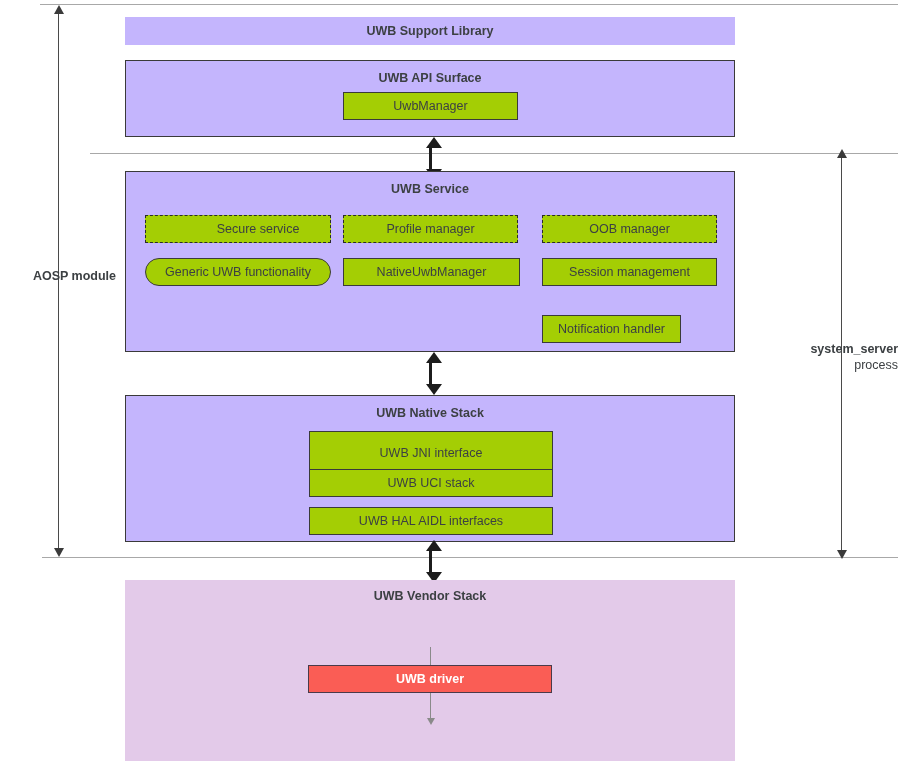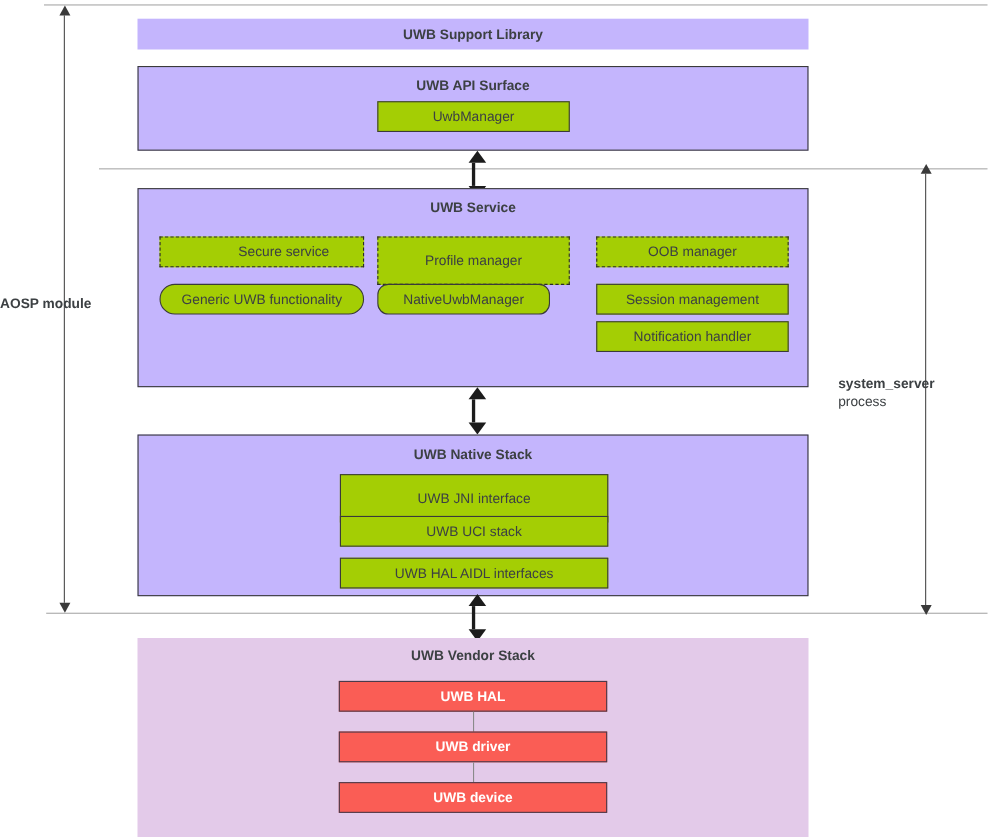--- a/index.html
+++ b/index.html
@@ -44,21 +44,21 @@
     top: -9px;
     border-bottom: 9px solid #3a3a3a;
   }
   .span-arrow .head.down {
     bottom: -9px;
     border-top: 9px solid #3a3a3a;
   }
 
   .span-label {
     position: absolute;
-    text-align: left;
+    text-align: right;
     line-height: 1.25;
     color: #3c4043;
   }
   .span-label .strong {
     font-weight: bold;
     font-size: 12.5px;
     display: block;
   }
   .span-label .light {
     font-weight: normal;
@@ -192,28 +192,28 @@
 
   <div class="conn thick" style="left:429px; top:148px; height:21px;">
     <div class="ah up"></div>
     <div class="ah down"></div>
   </div>
 
   <div class="block cyan bordered" style="left:125px; top:171px; width:610px; height:181px;">
     <div class="block-title" style="top:10px;">UWB Service</div>
 
     <div class="node green dashed" style="left:19px; top:43px; width:186px; height:28px;padding-left:40px;">Secure service</div>
-    <div class="node green dashed" style="left:217px; top:43px; width:175px; height:44px;text-align:right;">Profile manager</div>
+    <div class="node green dashed" style="left:217px; top:43px; width:175px; height:28px;text-align:right;">Profile manager</div>
     <div class="node green dashed" style="left:416px; top:43px; width:175px; height:28px;">OOB manager</div>
 
     <div class="node green" style="left:19px; top:86px; width:186px; height:28px;border-radius:14px;">Generic UWB functionality</div>
-    <div class="node green" style="left:217px; top:86px; width:157px; height:28px;border-radius:10px;">NativeUwbManager</div>
+    <div class="node green" style="left:217px; top:86px; width:177px; height:28px;">NativeUwbManager</div>
     <div class="node green" style="left:416px; top:86px; width:175px; height:28px;">Session management</div>
 
-    <div class="node green" style="left:416px; top:120px; width:175px; height:28px;">Notification handler</div>
+    <div class="node green" style="left:416px; top:143px; width:139px; height:28px;">Notification handler</div>
   </div>
 
   <div class="conn thick" style="left:429px; top:363px; height:21px;">
     <div class="ah up"></div>
     <div class="ah down"></div>
   </div>
 
   <div class="block cyan bordered" style="left:125px; top:395px; width:610px; height:147px;">
     <div class="block-title" style="top:10px;">UWB Native Stack</div>
 
@@ -223,26 +223,24 @@
   </div>
 
   <div class="conn thick" style="left:429px; top:551px; height:21px;">
     <div class="ah up"></div>
     <div class="ah down"></div>
   </div>
 
   <div class="block purple" style="left:125px; top:580px; width:610px; height:181px;padding-left:28px;">
     <div class="block-title" style="top:9px;">UWB Vendor Stack</div>
 
-    <div class="node red" style="left:183px; top:39px; width:244px; height:28px;">UWB HAL</div>
     <div class="conn thin" style="left:305px; top:67px; height:25px;">
       <div class="ah down"></div>
     </div>
 
     <div class="node red" style="left:183px; top:85px; width:244px; height:28px;">UWB driver</div>
     <div class="conn thin" style="left:305px; top:113px; height:25px;">
       <div class="ah down"></div>
     </div>
 
-    <div class="node red" style="left:183px; top:131px; width:244px; height:28px;">UWB device</div>
   </div>
 
 </div>
 
 </body></html>

